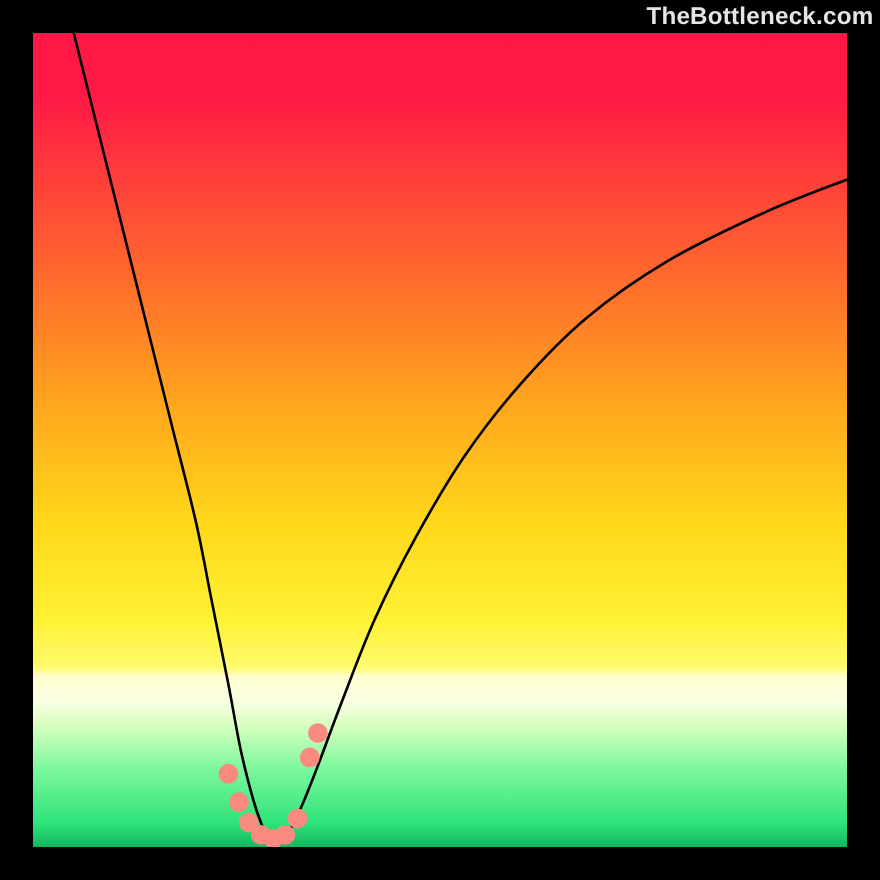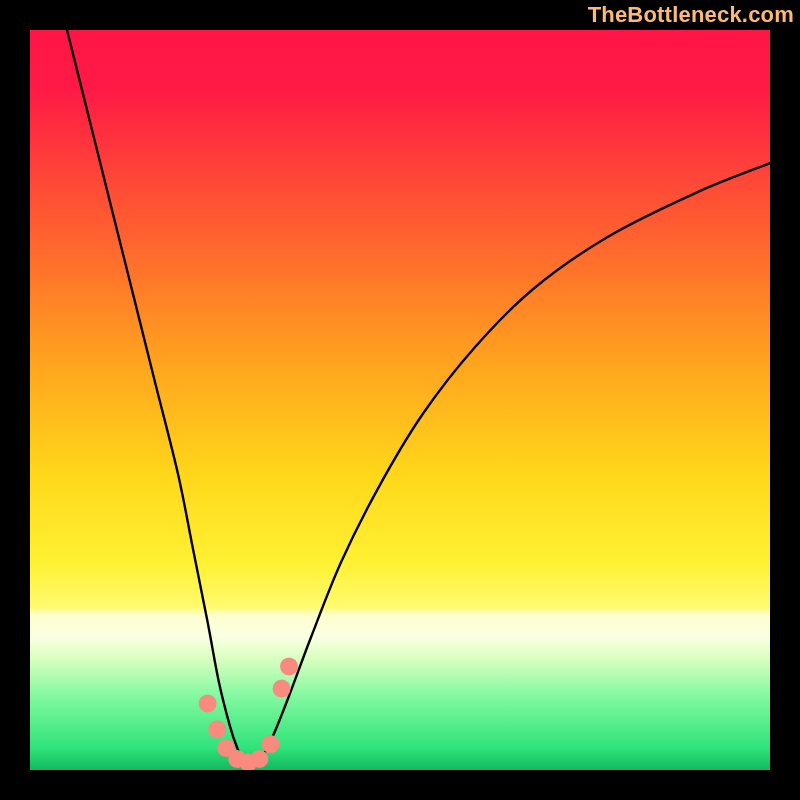--- a/index.html
+++ b/index.html
@@ -1,17 +1,17 @@
 <!DOCTYPE html>
 <html><head>
 <meta charset="utf-8">
 <style>
 html,body{margin:0;padding:0;width:800px;height:800px;overflow:hidden;background:#000;font-family:Arial,Helvetica,sans-serif}
 #stage{position:relative;width:800px;height:800px}
-.watermark{position:absolute;top:2px;right:6px;color:#fdba74;font-size:22px;font-weight:600;z-index:20;letter-spacing:.2px}
+.watermark{position:absolute;top:2px;right:6px;color:#e5e5e5;font-size:22px;font-weight:600;z-index:20;letter-spacing:.2px}
 svg{display:block}
 </style>
 </head>
 <body>
 <div id="stage">
 <div class="watermark">TheBottleneck.com</div>
 <svg id="chart-svg" width="800" height="800">
       <defs>
         <linearGradient id="bg" x1="0" y1="0" x2="0" y2="1">
           <stop offset="0%" stop-color="#ff1646"></stop>

